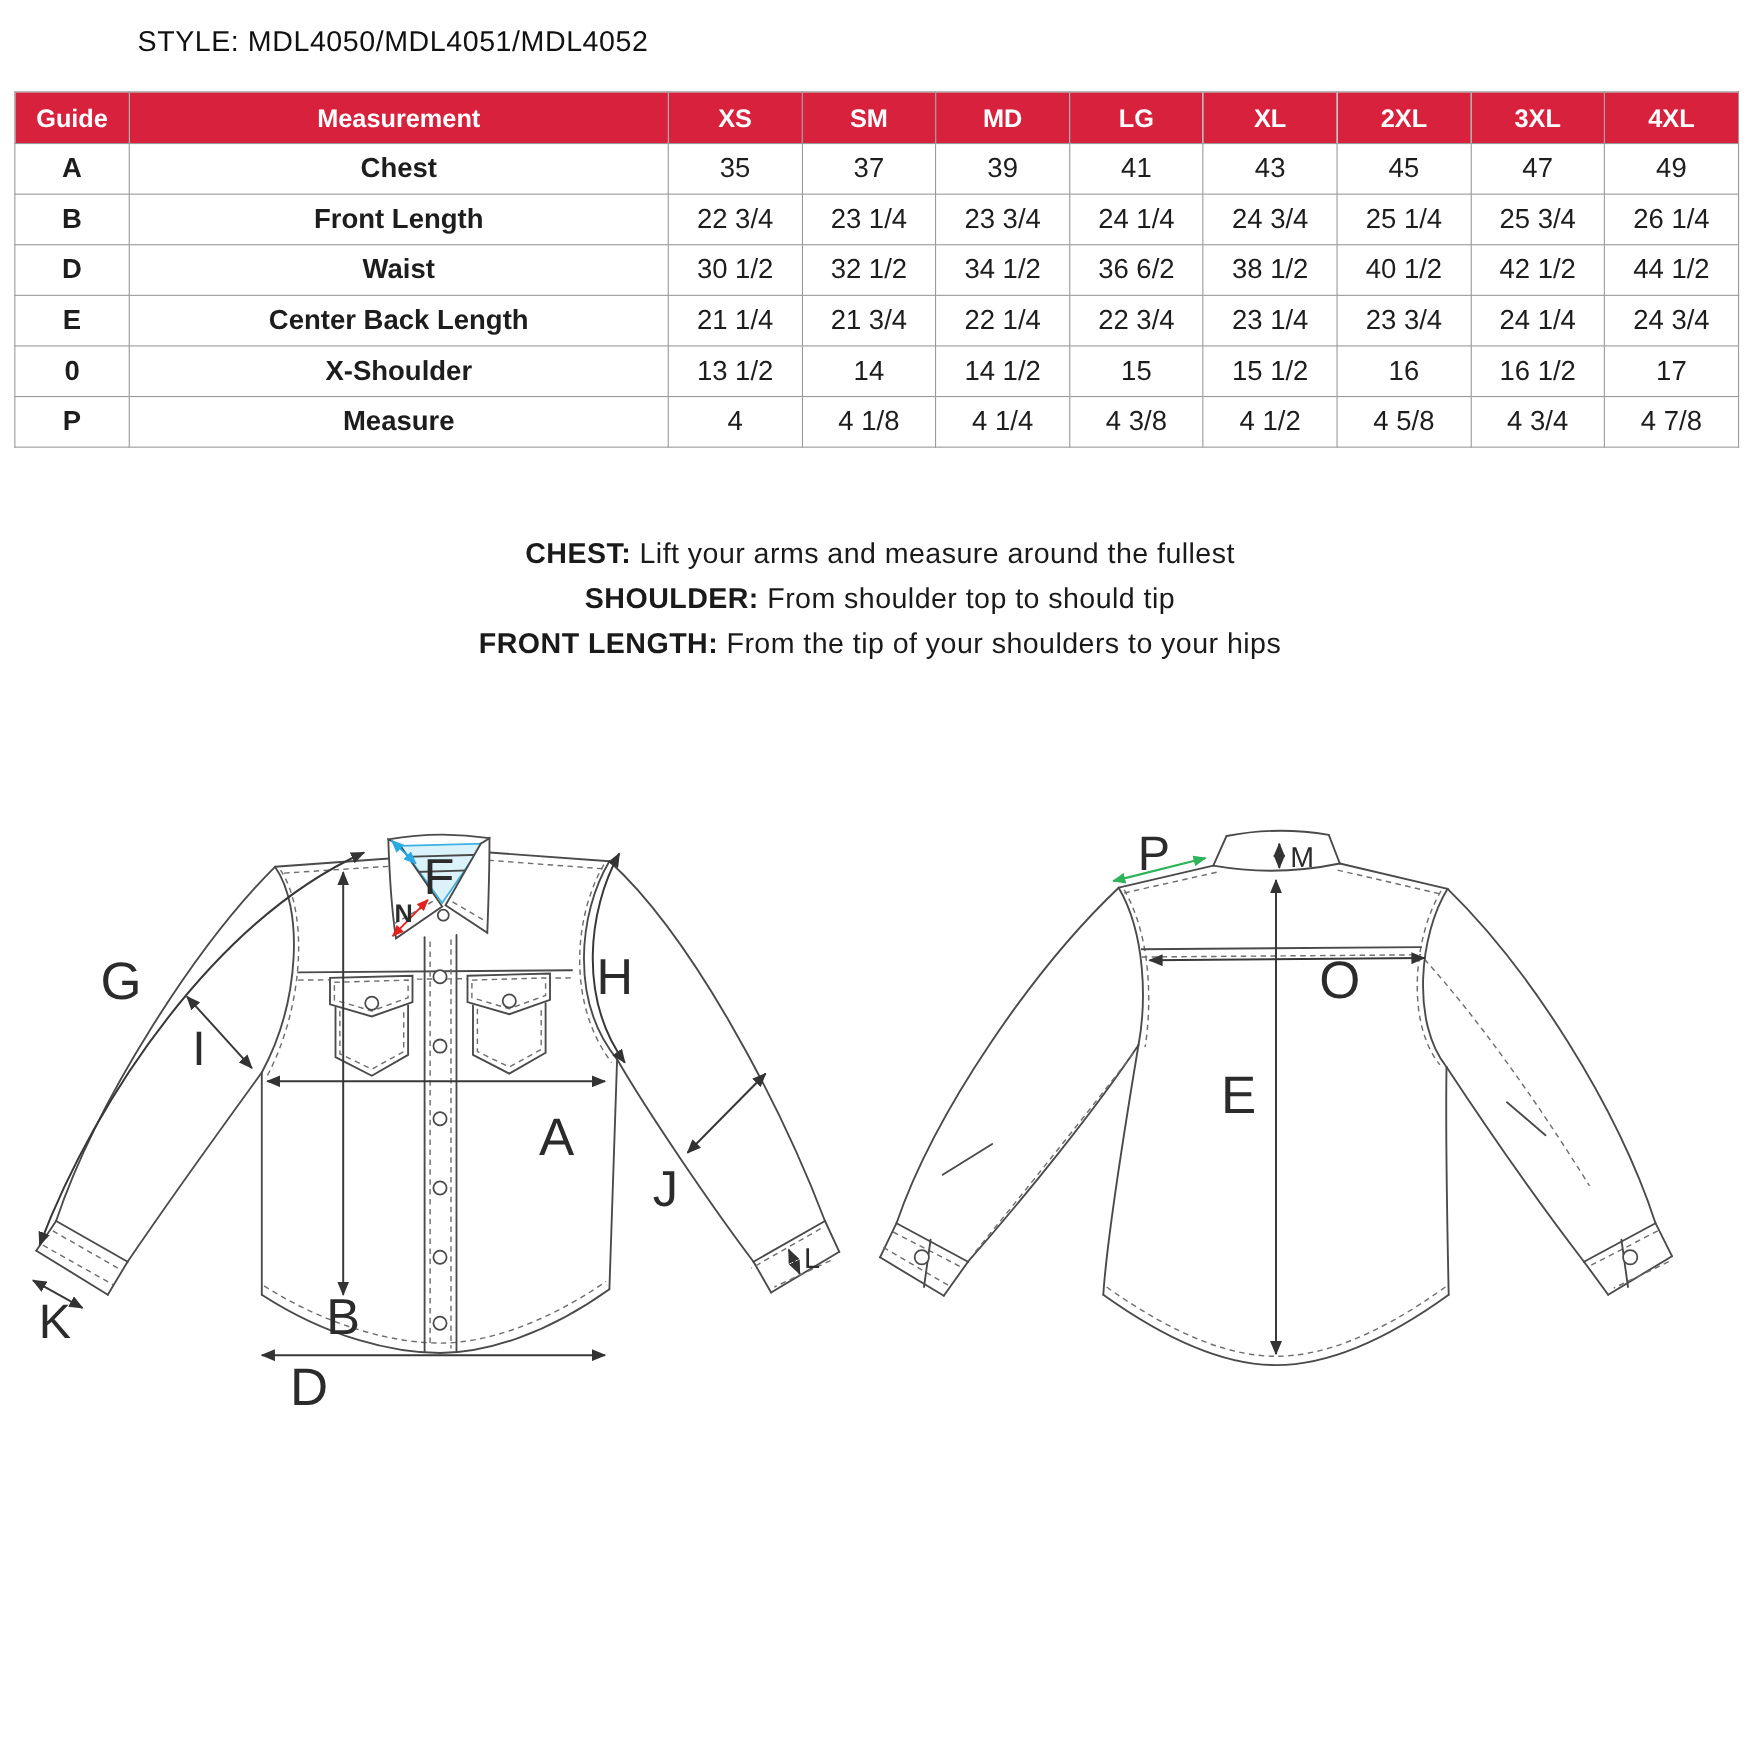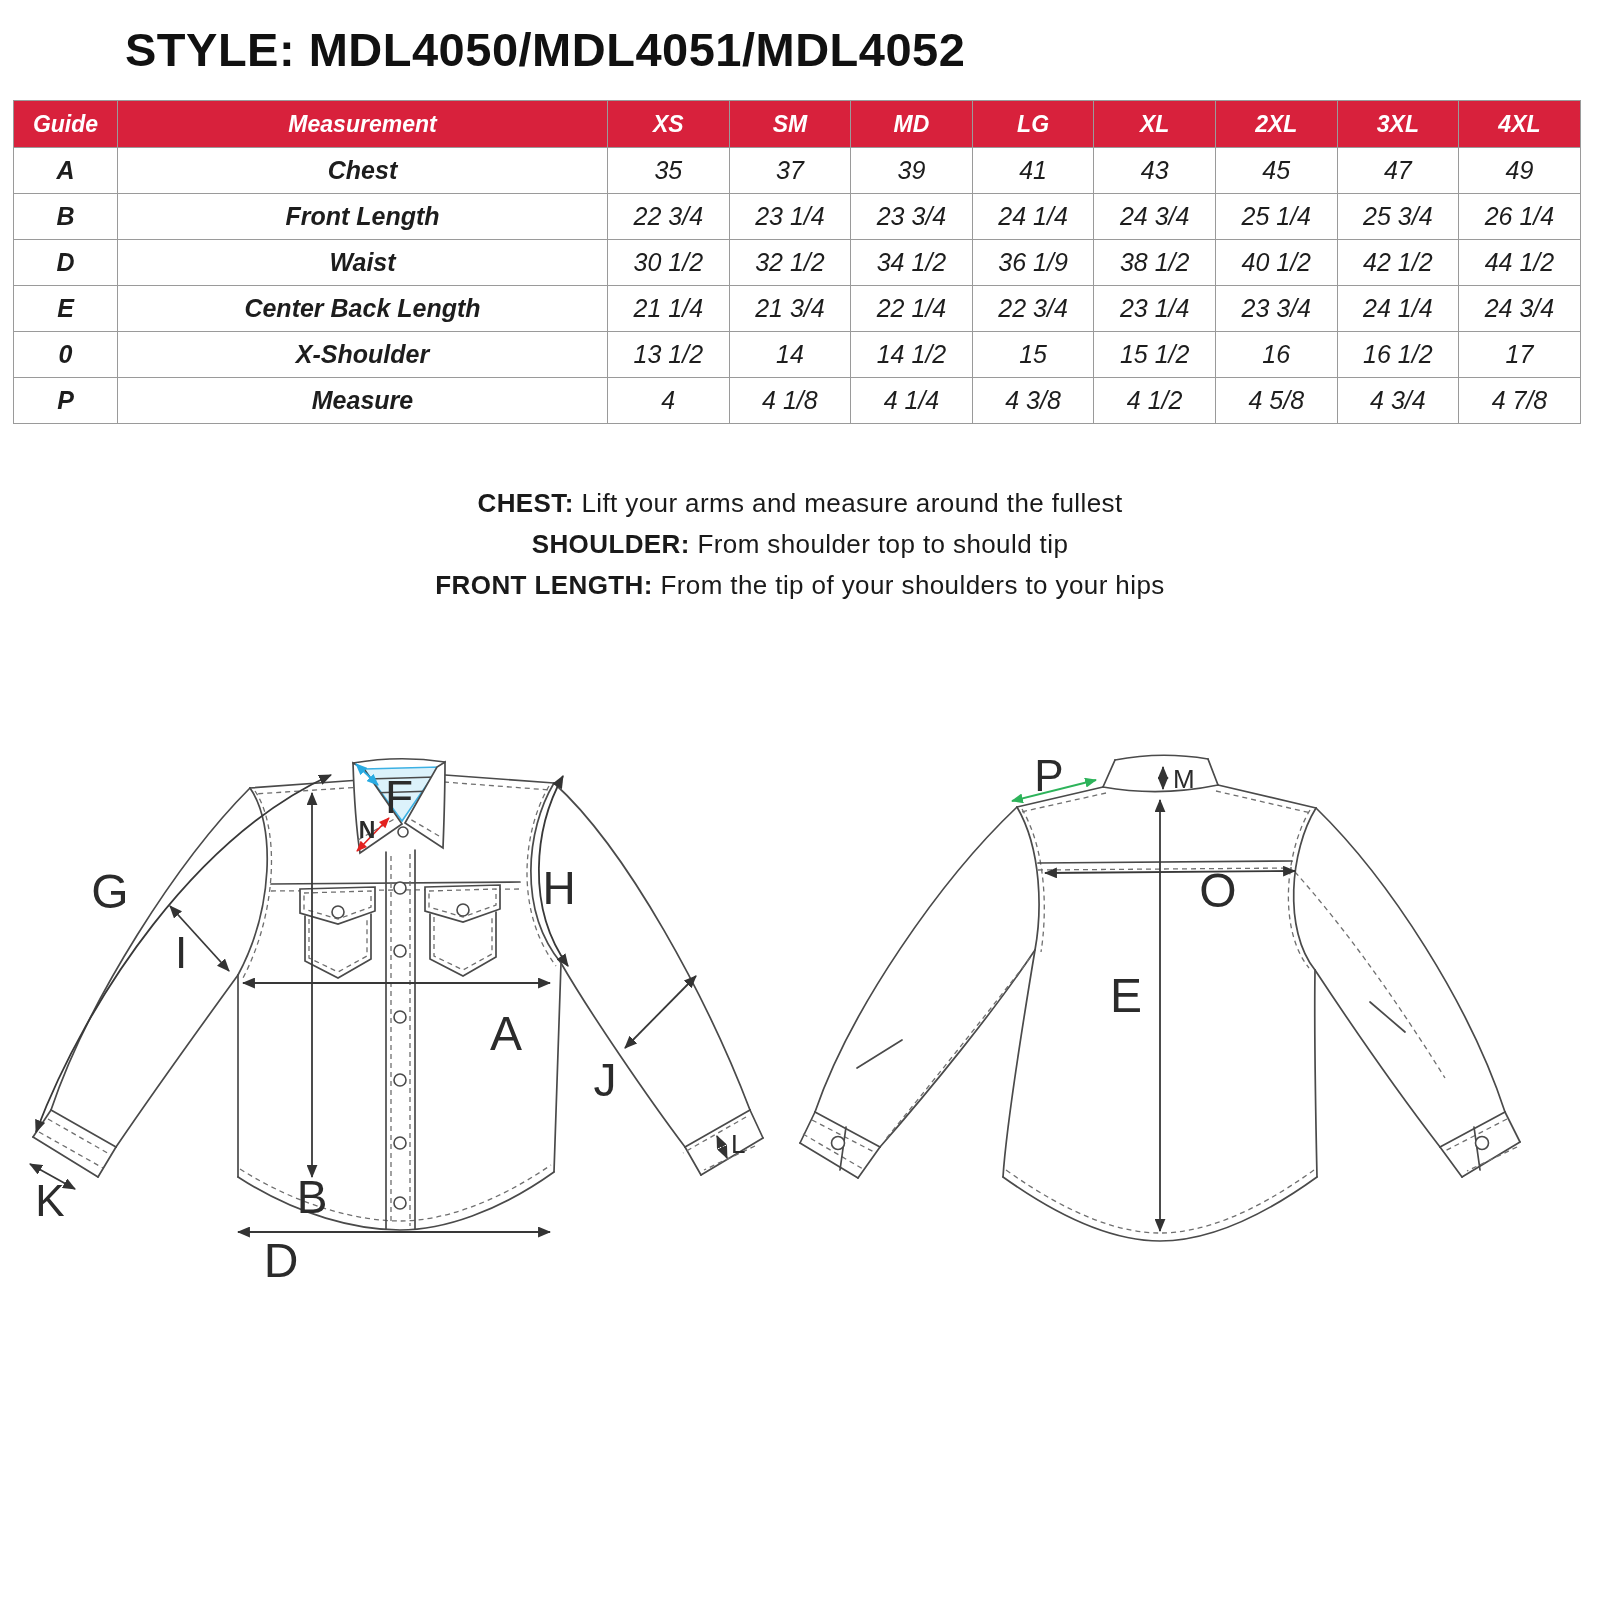--- a/index.html
+++ b/index.html
@@ -1,22 +1,22 @@
 <!DOCTYPE html>
 <html><head>
 <meta charset="utf-8">
 <style>
   html,body{margin:0;padding:0;background:#fff;}
   .page{position:relative;width:1600px;height:1600px;background:#fff;overflow:hidden;
         font-family:"Liberation Sans",sans-serif;color:#151515;}
-  .title{position:absolute;left:125px;top:22px;font-size:47px;font-weight:bold;
+  .title{position:absolute;left:125px;top:22px;font-size:26px;font-weight:normal;
          letter-spacing:.5px;color:#111;}
   
-  table.size{position:absolute;left:13px;top:100px;width:1567px;border-collapse:collapse;
-             table-layout:fixed;font-style:italic;}
+  table.size{position:absolute;left:13px;top:83px;width:1567px;border-collapse:collapse;
+             table-layout:fixed;}
   table.size th,table.size td{border:1px solid #9a9a9a;text-align:center;vertical-align:middle;
              padding:0;overflow:hidden;white-space:nowrap;}
   table.size th{height:46px;background:#D8213C;color:#fff;font-size:23px;font-weight:bold;}
   table.size td{height:45px;font-size:25px;color:#1d1d1d;}
   td.g{font-weight:bold;font-size:24px;}
   td.m{font-weight:bold;font-size:24px;}
   
   .instr{position:absolute;left:0;top:483px;width:1600px;text-align:center;}
   .instr p{margin:0;height:41px;line-height:41px;font-size:26px;letter-spacing:.4px;color:#1a1a1a;}
   .instr .lab{font-weight:bold;}
@@ -86,21 +86,21 @@
         <td>25 1/4</td>
         <td>25 3/4</td>
         <td>26 1/4</td>
       </tr>
       <tr>
         <td class="g">D</td>
         <td class="m">Waist</td>
         <td>30 1/2</td>
         <td>32 1/2</td>
         <td>34 1/2</td>
-        <td>36 1/9</td>
+        <td>36 6/2</td>
         <td>38 1/2</td>
         <td>40 1/2</td>
         <td>42 1/2</td>
         <td>44 1/2</td>
       </tr>
       <tr>
         <td class="g">E</td>
         <td class="m">Center Back Length</td>
         <td>21 1/4</td>
         <td>21 3/4</td>

